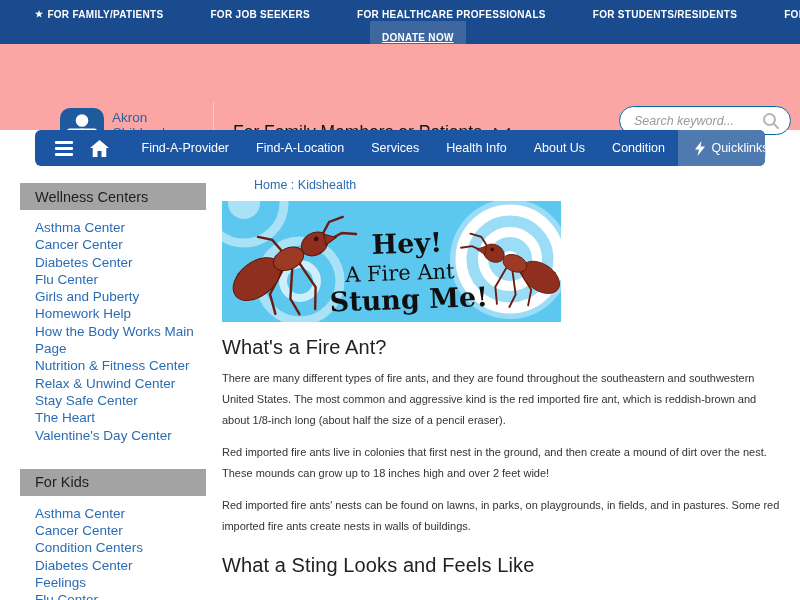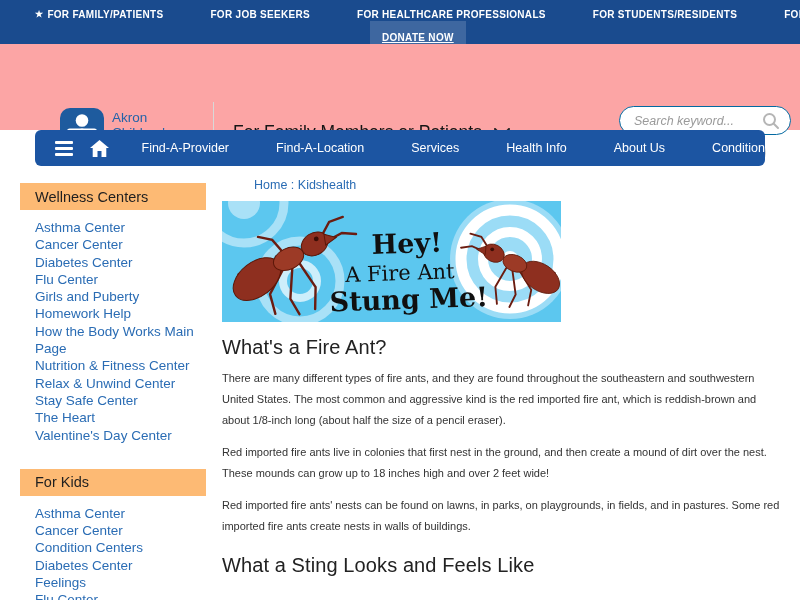--- a/index.html
+++ b/index.html
@@ -38,29 +38,29 @@
   .fs-small { font-size:9px; background:#e3e3e3; }
   .fs-med { font-size:11.5px; }
   .fs-large { font-size:14px; }
 
   
   .nav { position:absolute; left:35px; top:130px; width:730px; height:36px; background:#1c55a2;
          border-radius:6px; display:flex; align-items:center; overflow:hidden; }
   .nav-burger { margin-left:20px; display:flex; flex-direction:column; gap:3px; cursor:pointer; }
   .nav-burger span { width:18px; height:3px; background:#fff; border-radius:1px; }
   .nav-home { margin-left:17px; cursor:pointer; display:flex; }
-  .nav-links { display:flex; align-items:flex-end; margin-left:19px;gap:20px; }
+  .nav-links { display:flex; align-items:flex-end; margin-left:19px; }
   .nav-link { color:#fff; font-size:12.5px; text-decoration:none; white-space:nowrap; padding:0 13.5px;
               height:36px; display:flex; align-items:center; }
   .quicklinks { margin-left:auto; height:36px; background:#4e7ab0; display:flex; align-items:center;
                 gap:6px; padding:0 17px; color:#fff; font-size:12.5px; cursor:pointer; margin-right:20px; }
 
   
   .sidebar { position:absolute; left:20px; top:183px; width:186px; }
-  .side-hdr { background:#fdba74; height:27px; display:flex; align-items:center; padding-left:15px;
+  .side-hdr { background:#a3a3a3; height:27px; display:flex; align-items:center; padding-left:15px;
               font-size:14.5px; color:#1f1f1f; }
   .side-list { list-style:none; margin:9px 0 0 0; padding:0 0 0 15px; }
   .side-list a { color:#2a6cb4; font-size:13.5px; line-height:17.3px; text-decoration:none; display:block; }
   .side-gap { height:25px; }
 
   
   .main { position:absolute; left:222px; top:178px; width:562px; height:422px; overflow:hidden; }
   .breadcrumb { font-size:12.5px; color:#2a6cb4; margin-bottom:9px;margin-left:32px; }
   .breadcrumb a { color:#2a6cb4; text-decoration:none; }
   .banner { width:339px; height:121px; display:block; }

